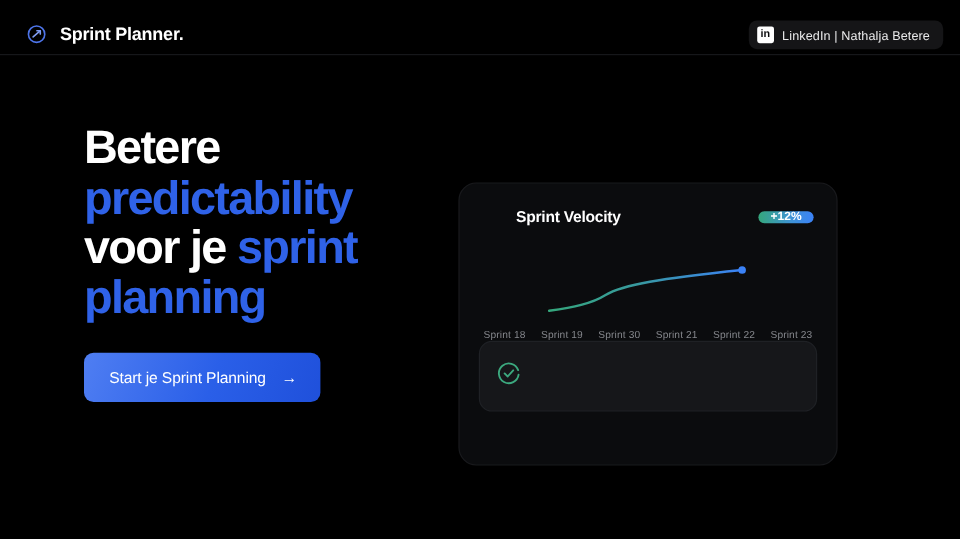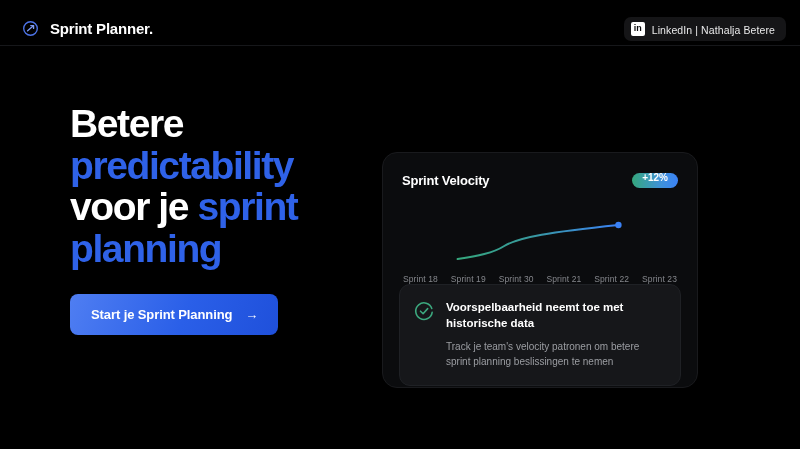--- a/index.html
+++ b/index.html
@@ -45,34 +45,34 @@
   .headline .accent { color: #2f62e8; }
   .subcopy {
     margin-top: 27px; color: #c2c4c8; font-size: 12px; line-height: 1.62;
     width: 300px;
   }
   .subcopy .strong { color: #ffffff; font-weight: 700; display: block; }
   .cta {
     margin-top: 24px;
     display: inline-flex; align-items: center; gap: 13px;
     background: linear-gradient(110deg, #4f7ef2 0%, #2a5fe8 55%, #1f50db 100%);
-    color: #ffffff; font-size: 13px; font-weight: 700;
+    color: #ffffff; font-size: 13px; font-weight: 400;
     border: none; border-radius: 8px;
     padding: 13px 20px 13px 21px;
     cursor: pointer; letter-spacing: -0.1px;
   }
   .cta-arrow { font-size: 13px; line-height: 1; }
 
   
   .card {
     position: absolute; left: 382px; top: 152px; width: 316px; height: 236px;
     background: #0b0c0e; border: 1px solid #191a1d; border-radius: 15px;
     padding: 20px 19px 0 19px;
   }
-  .card-head { display: flex; justify-content: space-between; }
+  .card-head { display: flex; align-items: center; justify-content: space-between; margin-left: 28px; }
   .card-title { color: #ffffff; font-size: 13px; font-weight: 700; letter-spacing: -0.2px; }
   .badge {
     background: linear-gradient(90deg, #35a77c 0%, #3f93d6 60%, #3b82f6 100%);
     color: #ffffff; font-size: 10px; font-weight: 700;
     border-radius: 999px; padding: 0 10px; line-height: 1;
   }
 
   .chart-wrap { position: relative; height: 66px; margin-top: 14px; }
   .chart-svg { display: block; width: 100%; height: 66px; }
   .axis {
@@ -159,20 +159,16 @@
       </div>
     </div>
 
     <div class="note">
       <span>
         <svg class="note-icon" viewBox="0 0 24 24" fill="none">
           <path d="M20.5 9.2 A9 9 0 1 0 20.9 13.4" stroke="#3ca97f" stroke-width="1.7" stroke-linecap="round"></path>
           <path d="M8.2 12.2 L11 15 L16 9.4" stroke="#3ca97f" stroke-width="1.7" stroke-linecap="round" stroke-linejoin="round"></path>
         </svg>
       </span>
-      <div>
-        <div class="note-title">Voorspelbaarheid neemt toe met historische data</div>
-        <div class="note-body">Track je team's velocity patronen om betere sprint planning beslissingen te nemen</div>
-      </div>
     </div>
   </div>
 
 </div>
 
 </body></html>

